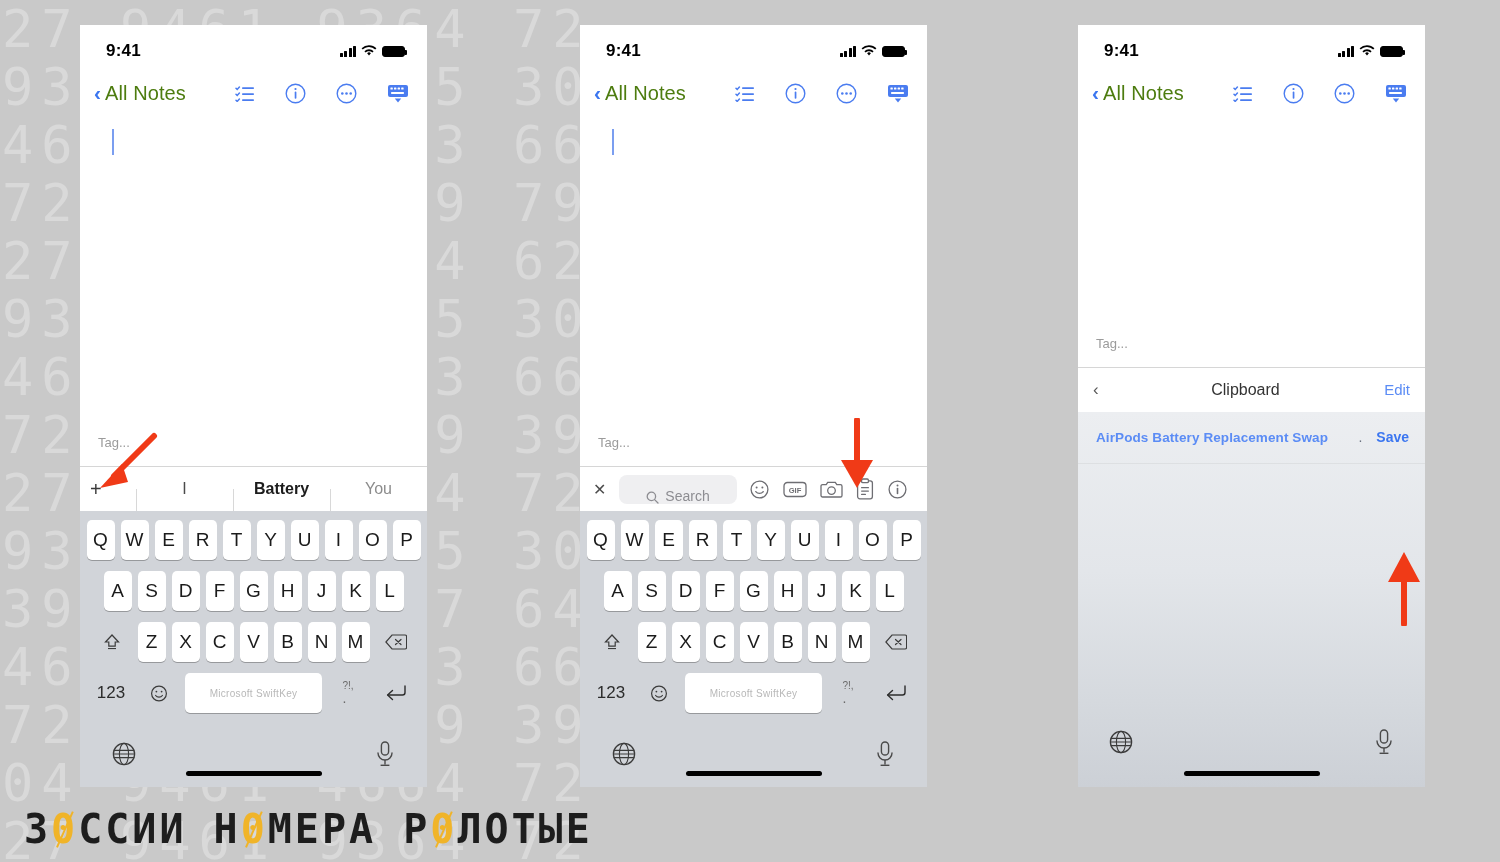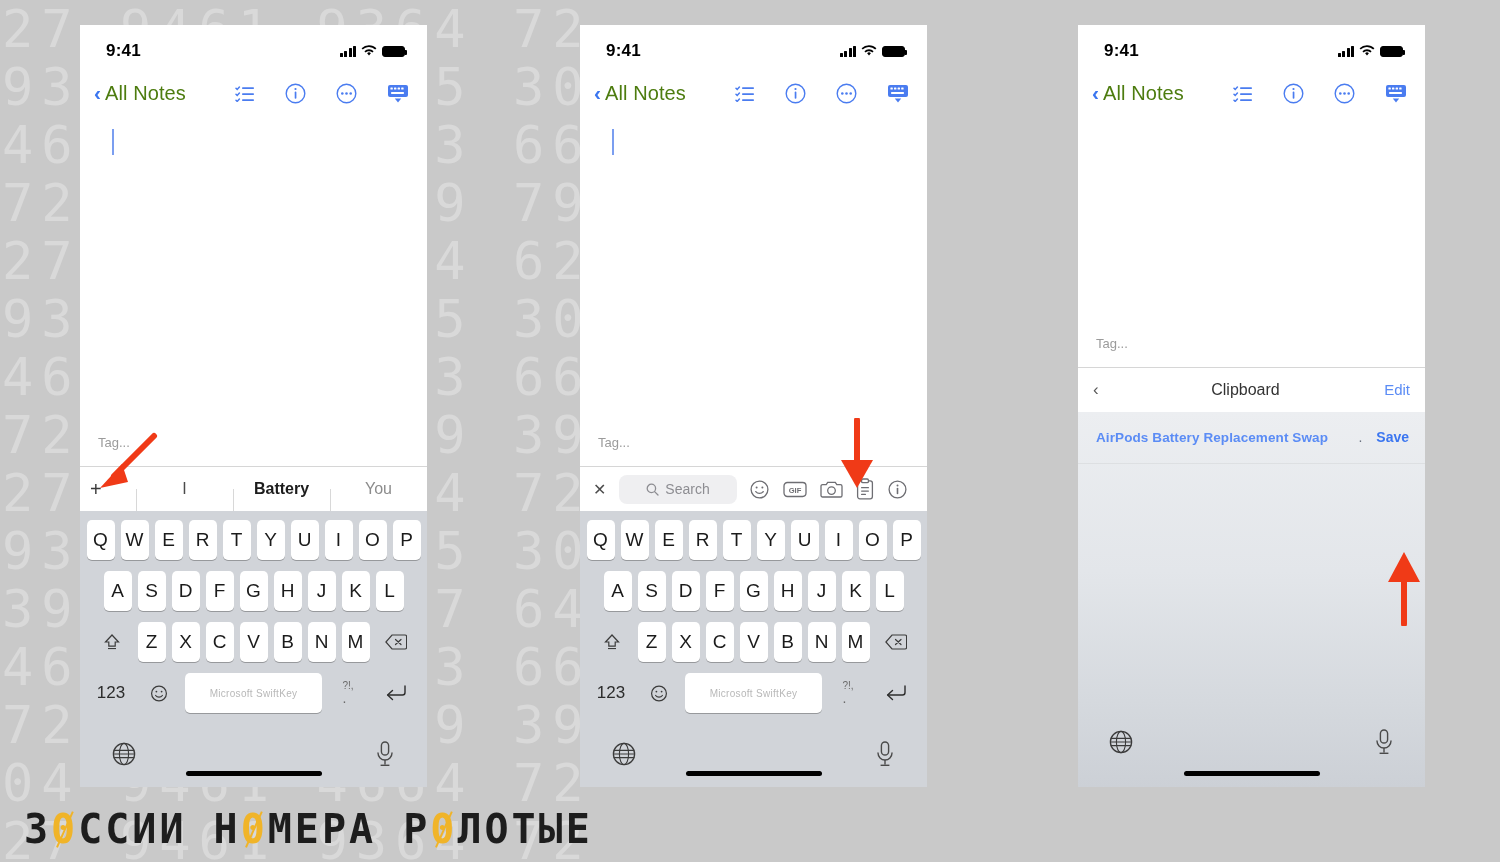--- a/index.html
+++ b/index.html
@@ -175,21 +175,21 @@
     border-top: 1px solid #d6d6d6;
     display: flex; align-items: center;
     padding: 0 13px;
     gap: 0;
     flex: 0 0 auto;
   }
   .tb-close { width: 26px; font-size: 16px; color: #4c4c4c; cursor:pointer; }
   .tb-search {
     height: 29px; width: 118px;
     background: #efeff1; border-radius: 8px;
-    display: flex; align-items: center; justify-content: center; gap: 6px;
+    display: flex; align-items: flex-end; justify-content: center; gap: 6px;
     color: #8d8d92; font-size: 14px; cursor: text;
   }
   .tb-rest { flex: 1; display: flex; align-items: center; justify-content: space-around; padding-left: 6px; }
   .tb-ico { color: #6e6e73; cursor: pointer; display: flex; }
 
   
   .clip-head {
     height: 45px; background: #fff;
     border-top: 1px solid #d6d6d6;
     display: flex; align-items: center;

